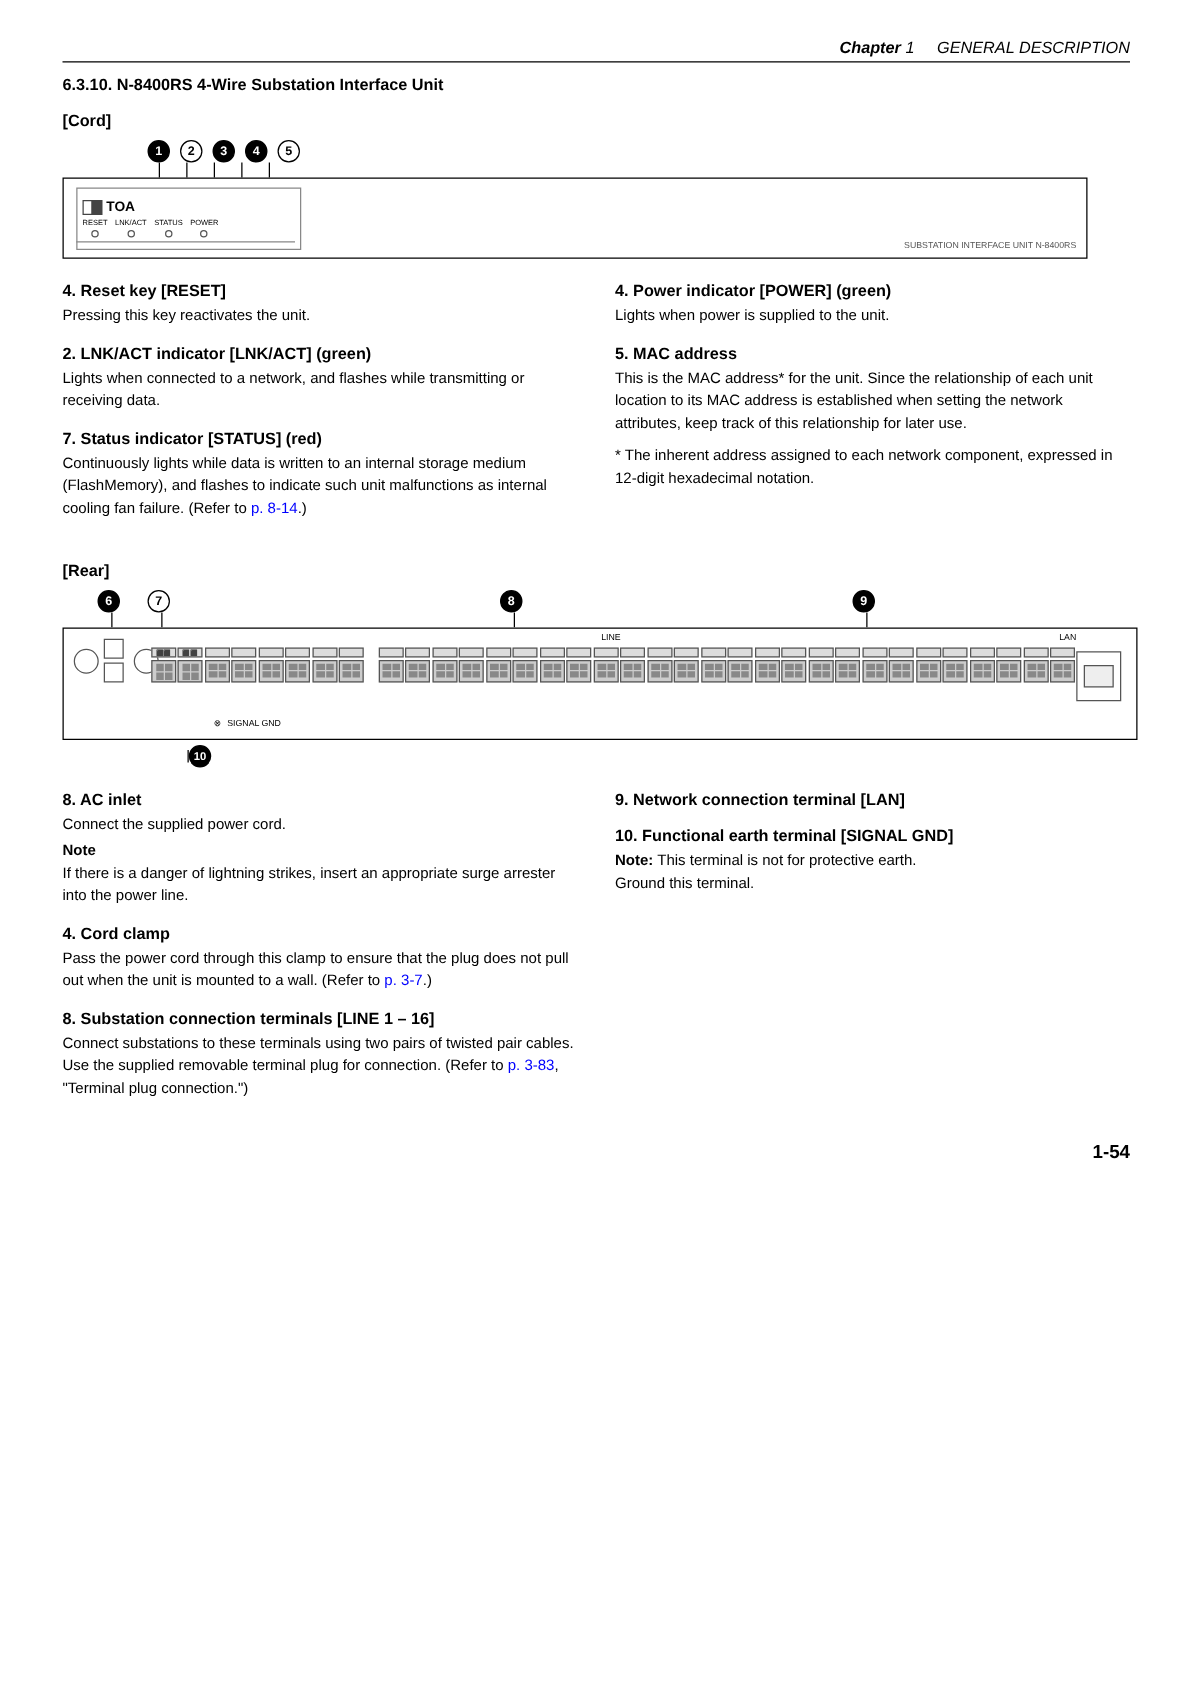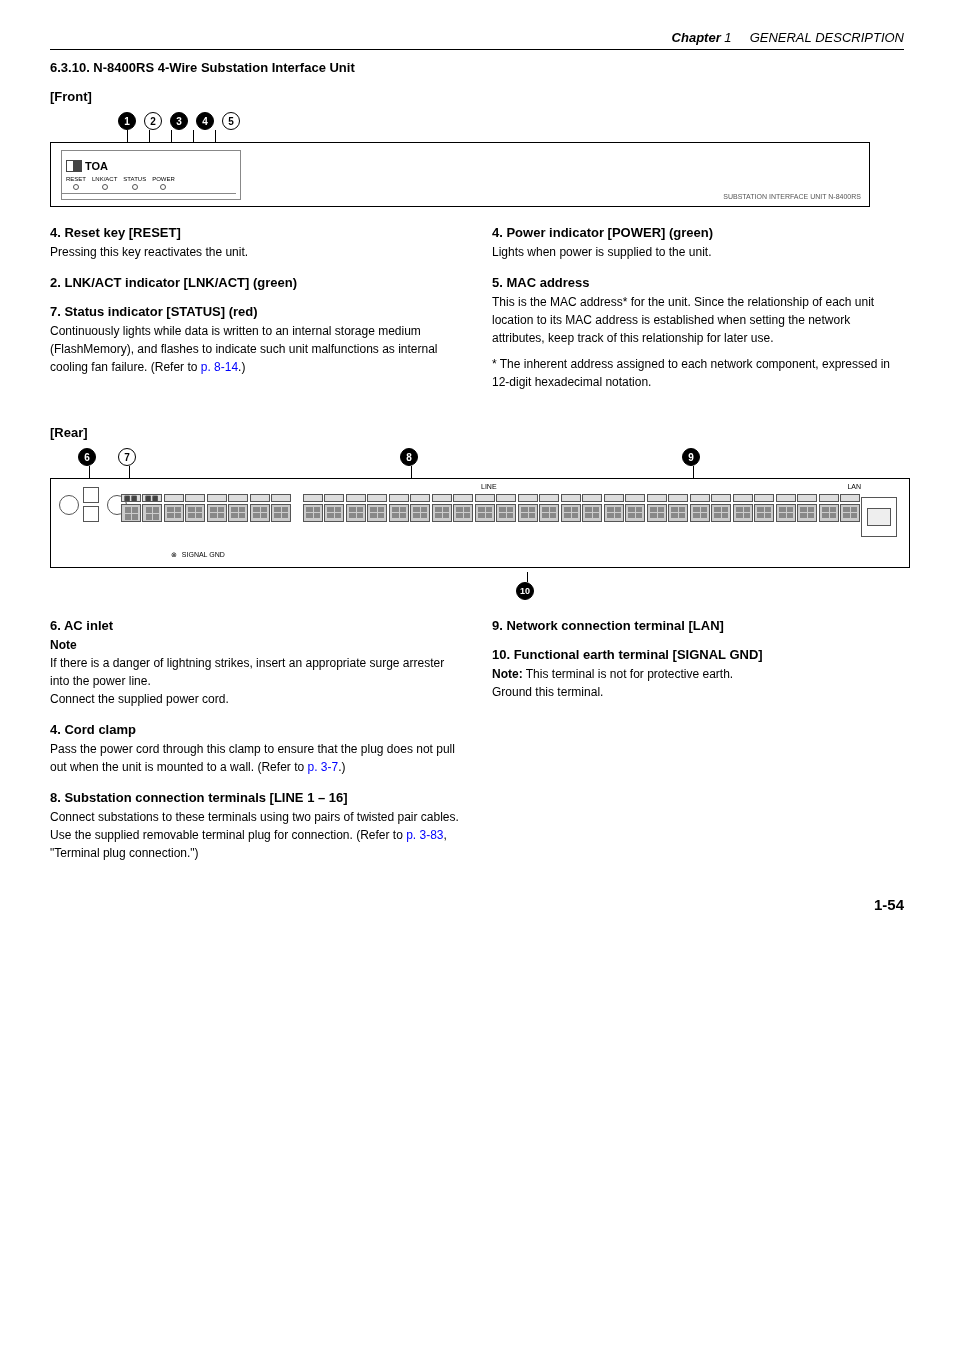--- a/index.html
+++ b/index.html
@@ -201,21 +201,21 @@
 
 <div class="header-right">
   <span class="chapter-word">Chapter</span>
   <span>1</span>
   &nbsp;&nbsp;&nbsp;
   <span>GENERAL DESCRIPTION</span>
 </div>
 
 <div class="section-title">6.3.10. N-8400RS 4-Wire Substation Interface Unit</div>
 
-<div class="sub-label">[Front]</div>
+<div class="sub-label">[Cord]</div>
 
 <div class="front-panel-container">
 
   <div style="position:relative; margin-left:60px; margin-bottom:0;">
     <div style="display:flex; flex-direction:row; gap:4px; align-items:flex-end; margin-left:8px;">
       <div class="circle-num filled">1</div>
       <div class="circle-num">2</div>
       <div class="circle-num filled">3</div>
       <div class="circle-num filled">4</div>
       <div class="circle-num">5</div>
@@ -274,20 +274,21 @@
 </div>
 
 <div class="desc-columns">
   <div class="desc-col">
     <div class="desc-item">
       <div class="desc-item-title">4. Reset key [RESET]</div>
       <div class="desc-item-body">Pressing this key reactivates the unit.</div>
     </div>
     <div class="desc-item">
       <div class="desc-item-title">2. LNK/ACT indicator [LNK/ACT] (green)</div>
+      <div class="desc-item-body">Lights when connected to a network, and flashes while transmitting or receiving data.</div>
     </div>
     <div class="desc-item">
       <div class="desc-item-title">7. Status indicator [STATUS] (red)</div>
       <div class="desc-item-body">
         Continuously lights while data is written to an internal storage medium (FlashMemory), and flashes to indicate such unit malfunctions as internal cooling fan failure. (Refer to <span class="link-text">p. 8-14</span>.)
       </div>
     </div>
   </div>
   <div class="desc-col">
     <div class="desc-item">
@@ -764,35 +765,35 @@
     <div class="lan-box">
       <div style="width:24px; height:18px; border:1px solid #555; background:#eee;"></div>
     </div>
 
     <div class="signal-gnd-label">
       <span style="margin-right:3px;">⊗</span>
       <span>SIGNAL GND</span>
     </div>
   </div>
 
-  <div style="margin-top:4px; margin-left:100px; display:flex; flex-direction:column; align-items:center;">
+  <div style="margin-top:4px; margin-left:100px; display:flex; flex-direction:row; align-items:center;">
     <div style="width:1px; height:10px; background:#000;"></div>
     <div class="circle-num filled" style="font-size:9px;">10</div>
   </div>
 </div>
 
 <div class="desc-columns" style="margin-top:14px;">
   <div class="desc-col">
     <div class="desc-item">
-      <div class="desc-item-title">6. AC inlet</div>
+      <div class="desc-item-title">8. AC inlet</div>
+      <div class="desc-item-body">Connect the supplied power cord.</div>
       <div class="desc-item-body" style="margin-top:3px;">
         <strong>Note</strong><br>
         If there is a danger of lightning strikes, insert an appropriate surge arrester into the power line.
       </div>
-      <div class="desc-item-body">Connect the supplied power cord.</div>
     </div>
     <div class="desc-item">
       <div class="desc-item-title">4. Cord clamp</div>
       <div class="desc-item-body">
         Pass the power cord through this clamp to ensure that the plug does not pull out when the unit is mounted to a wall. (Refer to <span class="link-text">p. 3-7</span>.)
       </div>
     </div>
     <div class="desc-item">
       <div class="desc-item-title">8. Substation connection terminals [LINE 1 – 16]</div>
       <div class="desc-item-body">

